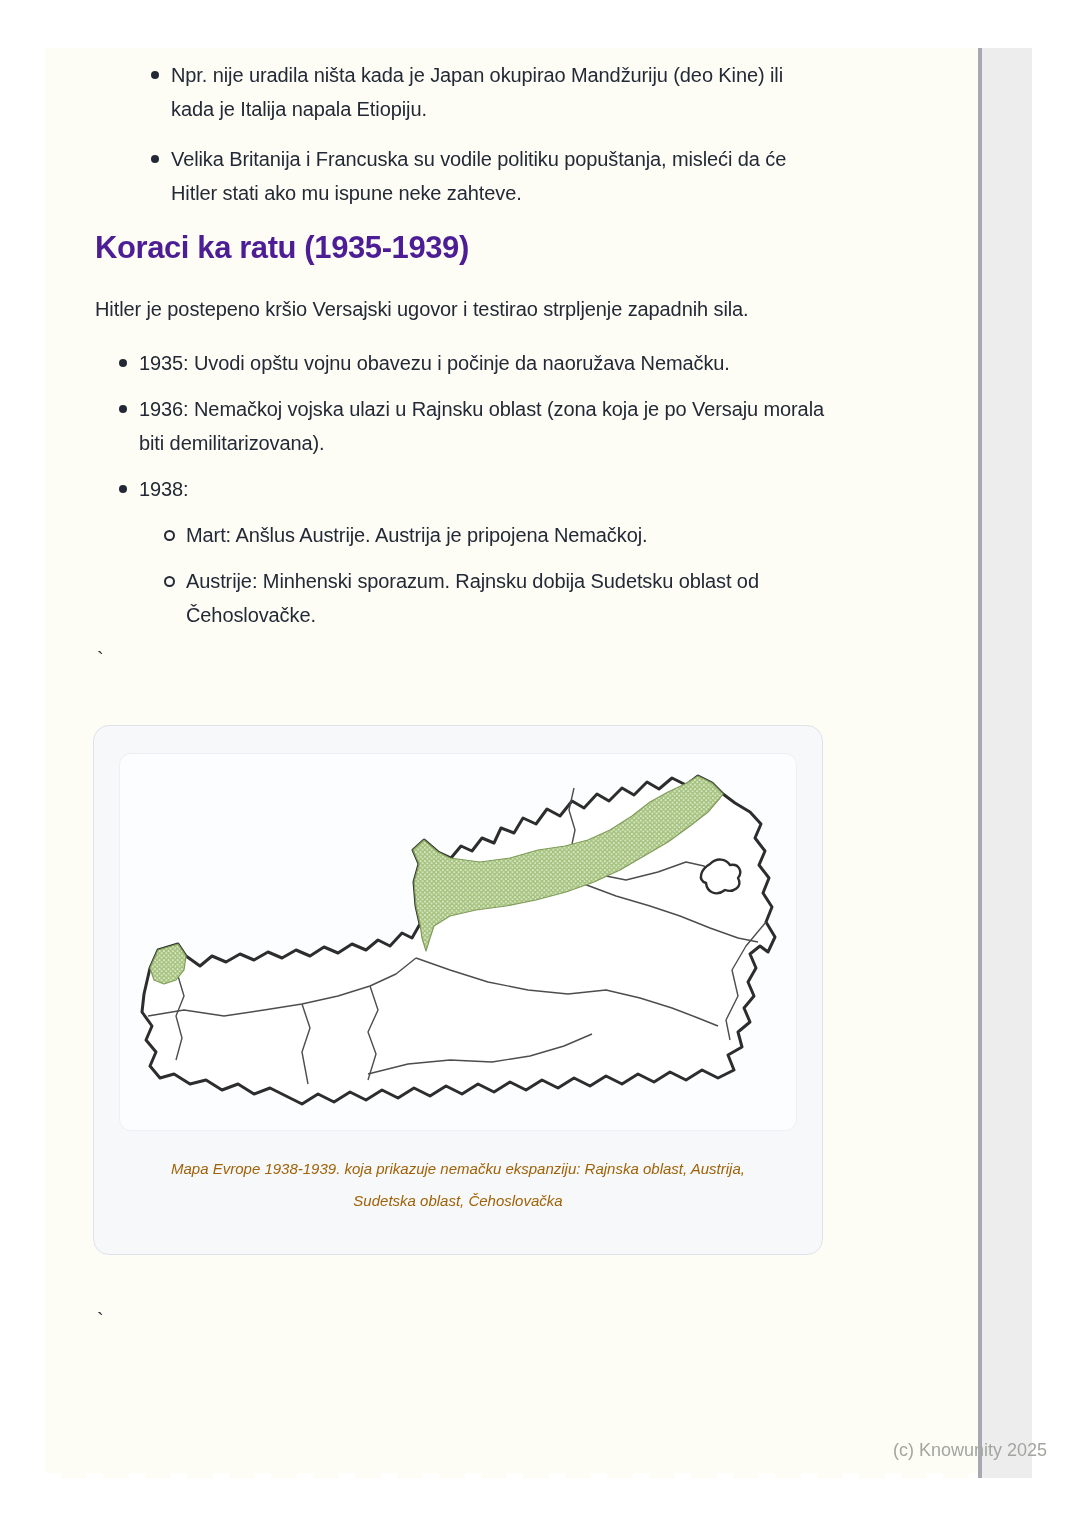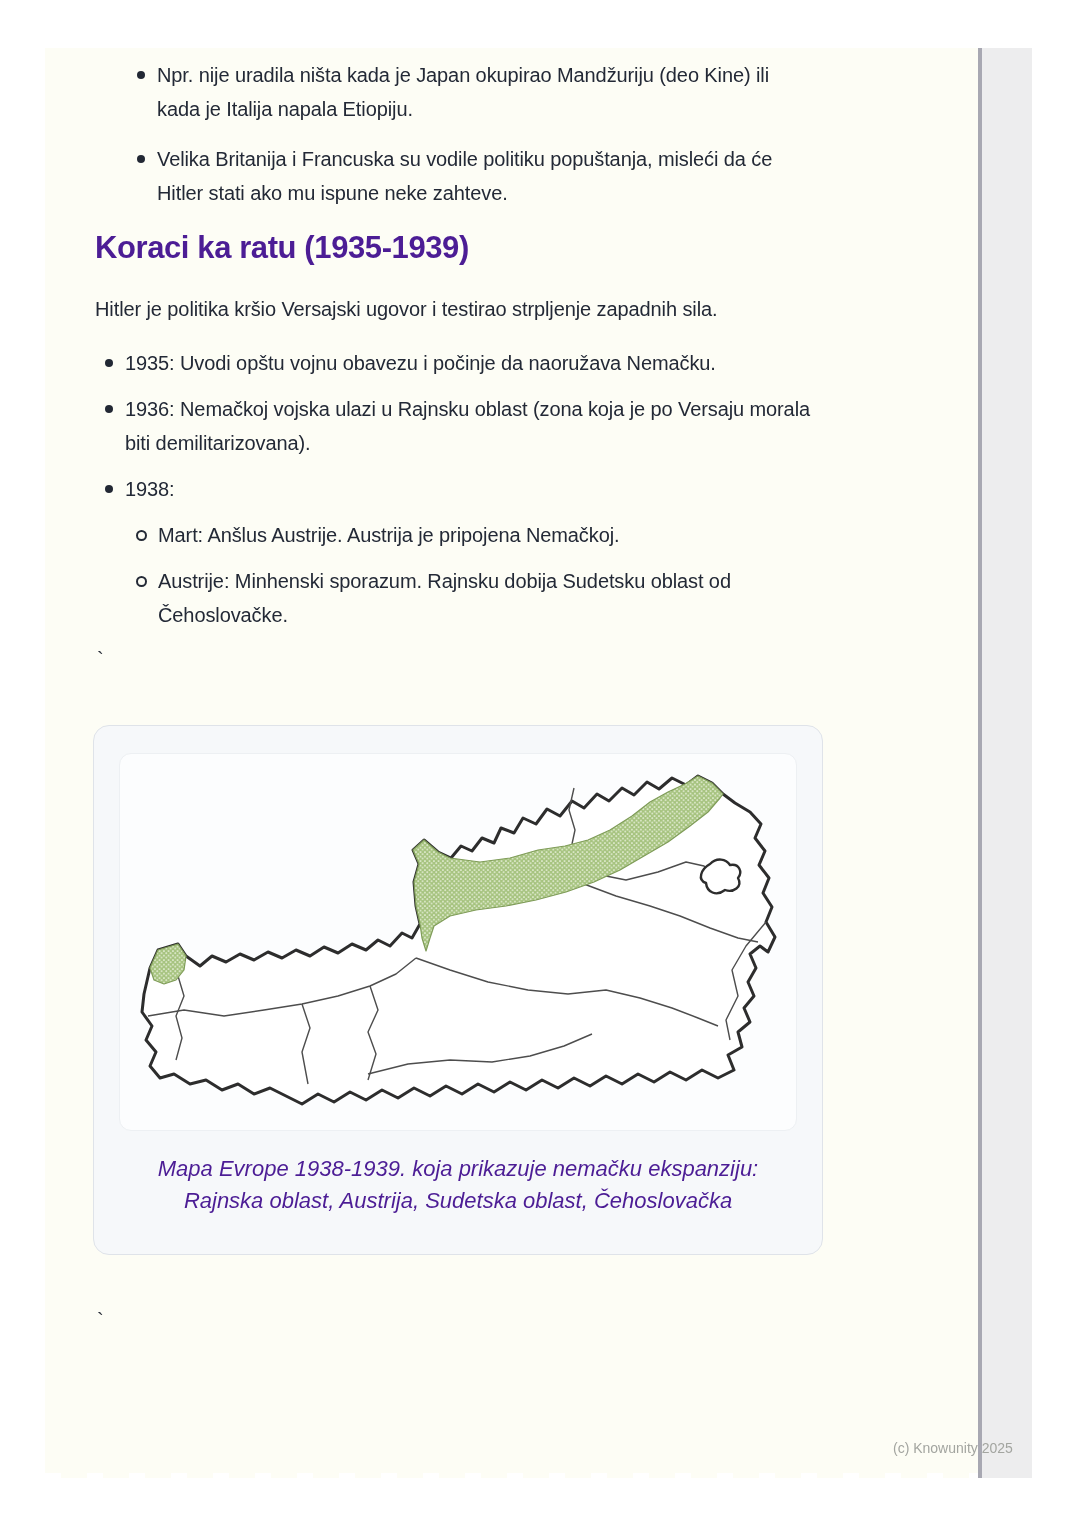--- a/index.html
+++ b/index.html
@@ -17,21 +17,21 @@
     content:"";position:absolute;left:0;right:0;bottom:0;height:5px;
     background:repeating-linear-gradient(90deg,#ffffff 0 16px,rgba(255,255,255,0) 16px 42px);
   }
   
   .scroll-strip{
     position:absolute;left:978px;top:48px;width:54px;height:1430px;
     background:#ededee;border-left:4px solid #a8a8b2;box-sizing:border-box;z-index:20;
   }
   
   .content{position:absolute;left:0;top:0;width:100%;}
-  ul{list-style:none;margin:0;padding:0;}
+  ul{list-style:none;margin:14px;padding:0;}
   .intro{margin-top:10px;}
   .intro li{
     position:relative;margin:0 0 16px;padding-left:112px;width:660px;
     font-size:20px;line-height:34px;letter-spacing:-0.1px;
   }
   .intro li::before{
     content:"";position:absolute;left:92px;top:13px;width:8px;height:8px;
     border-radius:50%;background:#222834;
   }
   h1{
@@ -62,42 +62,42 @@
     margin:54px 0 0 48px;width:730px;height:530px;box-sizing:border-box;
     background:#f6f8fa;border:1px solid #dfe3e9;border-radius:16px;
   }
   .panel{
     margin:27px auto 0;width:678px;height:378px;box-sizing:border-box;
     background:#fcfdfe;border:1px solid #edf0f3;border-radius:12px;overflow:hidden;
   }
   .panel svg{display:block;}
   .caption{
     margin:22px auto 0;width:640px;text-align:center;font-style:italic;
-    font-size:22px;line-height:32px;color:#4c1d95;
+    font-size:15px;line-height:32px;color:#a16207;
   }
   
   .footer{
-    position:absolute;left:893px;top:1440px;font-size:14px;color:#a3a5a0;
+    position:absolute;left:893px;top:1440px;font-size:18px;color:#a3a5a0;
     z-index:30;white-space:nowrap;
   }
 </style>
 </head>
 <body>
 
 <div class="page">
   <div class="content">
 
     <ul class="intro">
       <li><span>Npr. nije uradila ništa kada je Japan okupirao Mandžuriju (deo Kine) ili kada je Italija napala Etiopiju.</span></li>
       <li><span>Velika Britanija i Francuska su vodile politiku popuštanja, misleći da će Hitler stati ako mu ispune neke zahteve.</span></li>
     </ul>
 
     <h1>Koraci ka ratu (1935-1939)</h1>
 
-    <p class="lead">Hitler je politika kršio Versajski ugovor i testirao strpljenje zapadnih sila.</p>
+    <p class="lead">Hitler je postepeno kršio Versajski ugovor i testirao strpljenje zapadnih sila.</p>
 
     <ul class="timeline">
       <li>
         <span class="b">1935:</span>
         <span>Uvodi opštu vojnu obavezu i počinje da naoružava Nemačku.</span>
       </li>
       <li>
         <span class="b">1936:</span>
         <span>Nemačkoj vojska ulazi u Rajnsku oblast (zona koja je po Versaju morala biti demilitarizovana).</span>
       </li>

